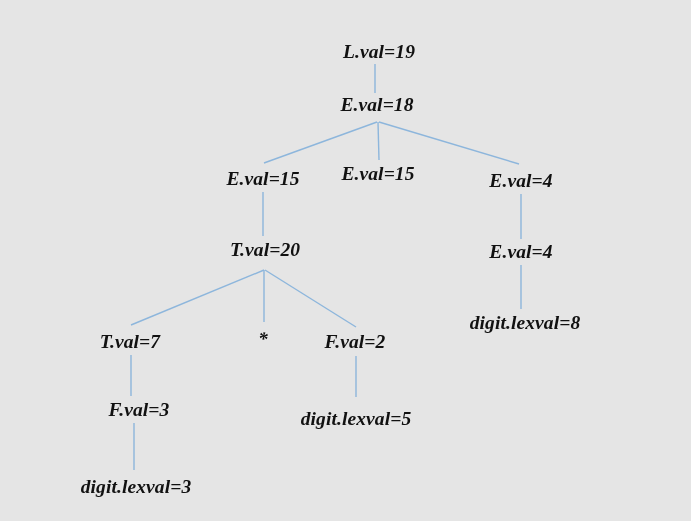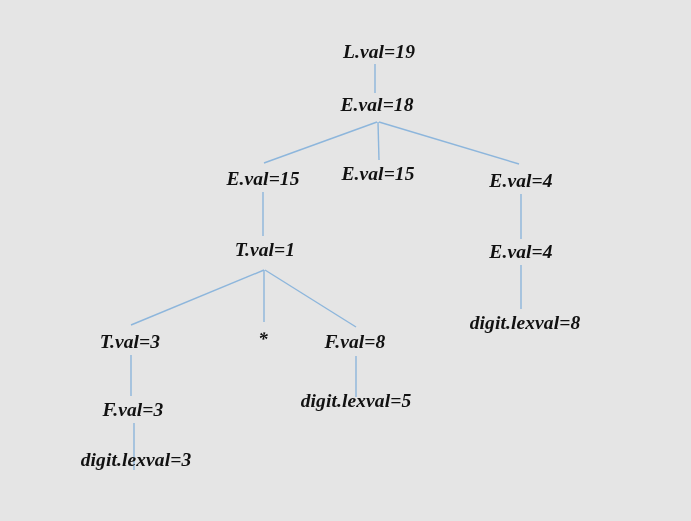--- a/index.html
+++ b/index.html
@@ -56,23 +56,23 @@
       <line x1="131" y1="355" x2="131" y2="396" stroke="#8db6dc" stroke-width="1.4" shape-rendering="geometricPrecision"></line>
       <line x1="356" y1="356" x2="356" y2="397" stroke="#8db6dc" stroke-width="1.4" shape-rendering="geometricPrecision"></line>
       <line x1="134" y1="423" x2="134" y2="470" stroke="#8db6dc" stroke-width="1.4" shape-rendering="geometricPrecision"></line>
     </svg>
   <div id="nodes-layer">
       <div class="node" style="left: 379px; top: 52px; color: rgb(17, 17, 17);">L.val=19</div>
       <div class="node" style="left: 377px; top: 105px; color: rgb(17, 17, 17);">E.val=18</div>
       <div class="node" style="left: 263px; top: 179px; color: rgb(17, 17, 17);">E.val=15</div>
       <div class="node" style="left: 378px; top: 174px; color: rgb(17, 17, 17);">E.val=15</div>
       <div class="node" style="left: 521px; top: 181px; color: rgb(17, 17, 17);">E.val=4</div>
-      <div class="node" style="left: 265px; top: 250px; color: rgb(17, 17, 17);">T.val=1</div>
+      <div class="node" style="left: 265px; top: 250px; color: rgb(17, 17, 17);">T.val=20</div>
       <div class="node" style="left: 521px; top: 252px; color: rgb(17, 17, 17);">E.val=4</div>
       <div class="node" style="left: 525px; top: 323px; color: rgb(17, 17, 17);">digit.lexval=8</div>
-      <div class="node" style="left: 130px; top: 342px; color: rgb(17, 17, 17);">T.val=3</div>
+      <div class="node" style="left: 130px; top: 342px; color: rgb(17, 17, 17);">T.val=7</div>
       <div class="node op" style="left: 263px; top: 338px; color: rgb(17, 17, 17);">*</div>
-      <div class="node" style="left: 355px; top: 342px; color: rgb(17, 17, 17);">F.val=8</div>
-      <div class="node" style="left: 133px; top: 410px; color: rgb(17, 17, 17);">F.val=3</div>
-      <div class="node" style="left: 356px; top: 401px; color: rgb(17, 17, 17);">digit.lexval=5</div>
-      <div class="node" style="left: 136px; top: 460px; color: rgb(17, 17, 17);">digit.lexval=3</div>
+      <div class="node" style="left: 355px; top: 342px; color: rgb(17, 17, 17);">F.val=2</div>
+      <div class="node" style="left: 139px; top: 410px; color: rgb(17, 17, 17);">F.val=3</div>
+      <div class="node" style="left: 356px; top: 419px; color: rgb(17, 17, 17);">digit.lexval=5</div>
+      <div class="node" style="left: 136px; top: 487px; color: rgb(17, 17, 17);">digit.lexval=3</div>
     </div>
 </div>
 
 </body></html>

